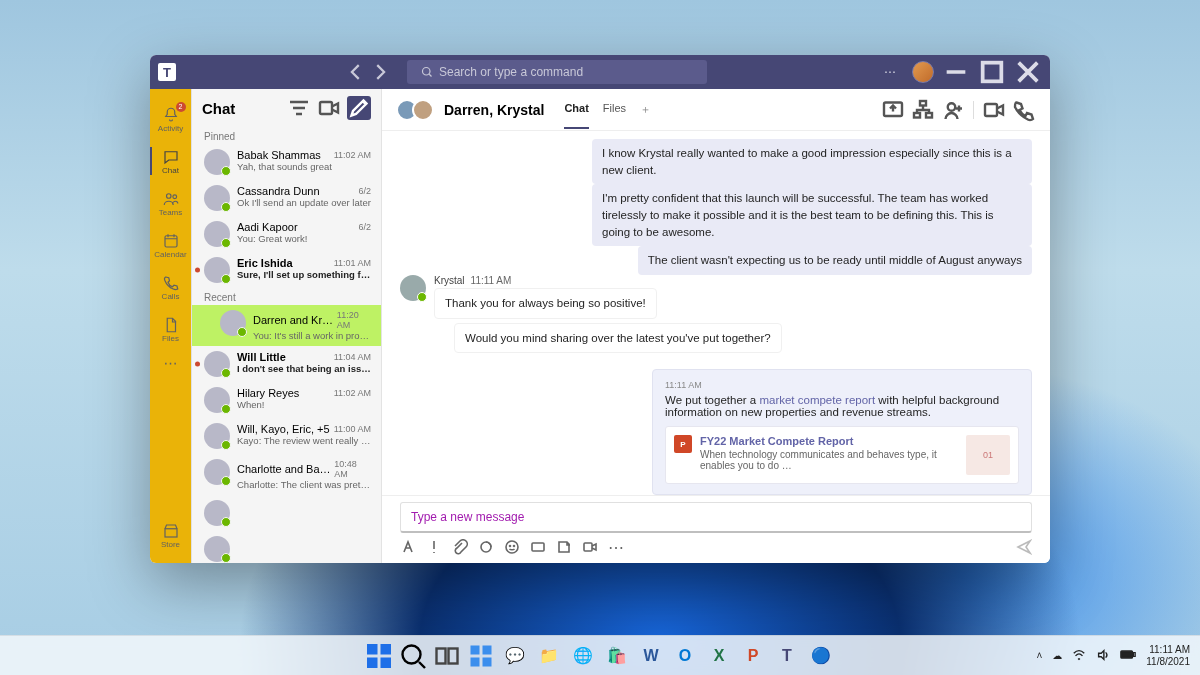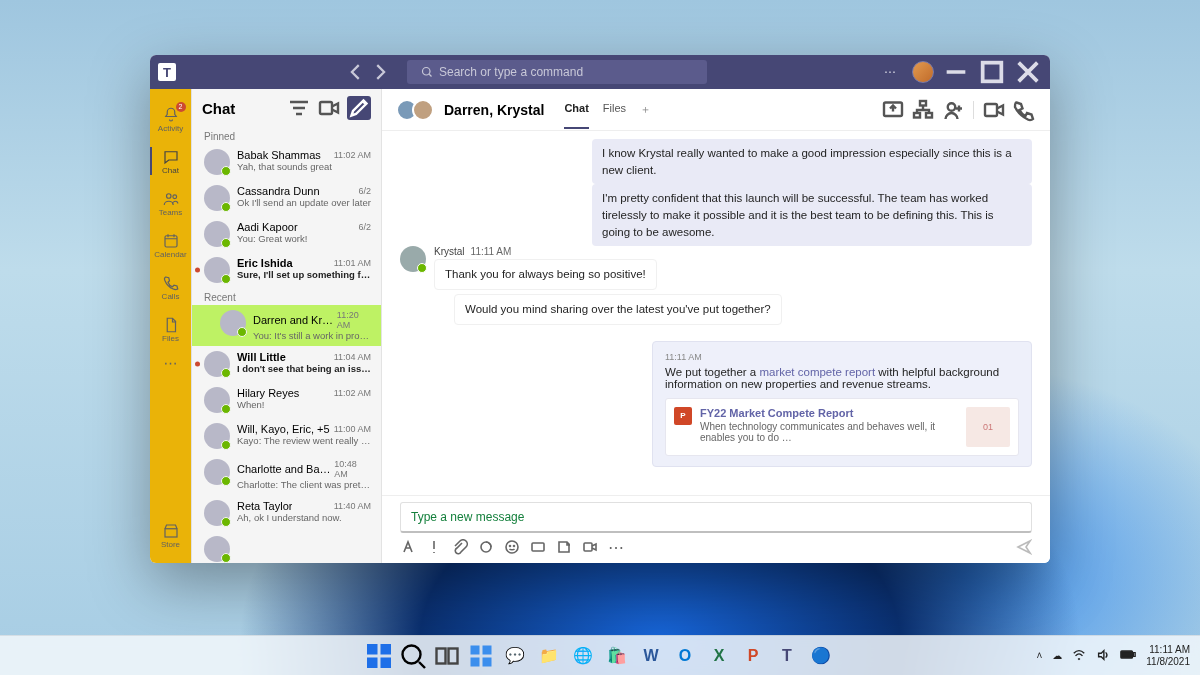--- a/index.html
+++ b/index.html
@@ -103,21 +103,21 @@
   .card .cbody{font-size:11.5px;margin:4px 0 8px;}
   .card .clink{color:#6264a7;}
   .attach{background:#fff;border:1px solid #e6e6ef;border-radius:3px;padding:8px;display:flex;gap:8px;}
   .attach .fico{width:18px;height:18px;background:#d04727;border-radius:2px;color:#fff;font-size:8px;display:flex;align-items:center;justify-content:center;font-weight:700;flex-shrink:0;}
   .attach .ftxt{flex:1;font-size:10px;}
   .attach .ftitle{color:#6264a7;font-weight:600;font-size:11px;}
   .attach .fdesc{color:#666;margin-top:2px;}
   .attach .thumb{width:44px;height:40px;background:#f6e8e4;border-radius:2px;display:flex;align-items:center;justify-content:center;color:#c77;font-size:9px;}
 
   .composer{border-top:1px solid #eee;padding:6px 18px 8px;}
-  .composer .cin{border:1px solid #e0e0e0;border-bottom:2px solid #bfbfbf;border-radius:3px;padding:7px 10px;font-size:12px;color:#15803d;margin-bottom:6px;cursor:text;}
+  .composer .cin{border:1px solid #e0e0e0;border-bottom:2px solid #bfbfbf;border-radius:3px;padding:7px 10px;font-size:12px;color:#a21caf;margin-bottom:6px;cursor:text;}
   .composer .tools{display:flex;gap:10px;color:#666;align-items:center;}
   .composer .tools span{cursor:pointer;width:16px;height:16px;display:flex;align-items:center;justify-content:center;}
   .composer .tools .send{margin-left:auto;color:#bbb;}
 
   
   .taskbar{position:absolute;left:0;right:0;bottom:0;height:40px;background:rgba(243,248,252,.85);backdrop-filter:blur(8px);border-top:1px solid rgba(0,0,0,.08);display:flex;align-items:center;padding:0 10px;}
   .taskbar .center{position:absolute;left:50%;transform:translateX(-50%);display:flex;gap:4px;}
   .taskbar .tb{width:30px;height:30px;display:flex;align-items:center;justify-content:center;border-radius:3px;cursor:pointer;font-size:16px;}
   .taskbar .tray{margin-left:auto;display:flex;align-items:center;gap:10px;font-size:10px;color:#222;}
   .taskbar .clock{text-align:right;line-height:1.15;}
@@ -336,27 +336,20 @@
             <div class="ctxt">
               <div class="l1">
                 <span class="name">Charlotte and Babak</span>
                 <span class="time">10:48 AM</span>
               </div>
               <div class="preview">Charlotte: The client was pretty happy with…</div>
             </div>
           </div>
         <div class="citem">
             <div class="cava"></div>
-            <div class="ctxt">
-              <div class="l1">
-                <span class="name">Reta Taylor</span>
-                <span class="time">11:40 AM</span>
-              </div>
-              <div class="preview">Ah, ok I understand now.</div>
-            </div>
           </div>
         <div class="citem">
             <div class="cava"></div>
           </div>
 
       </div>
     </div>
 
     <div class="convo">
       <div class="chead">
@@ -407,20 +400,23 @@
         </div>
       </div>
 
       <div class="messages">
         <div class="mrow me">
             <div class="bubble">I know Krystal really wanted to make a good impression especially since this is a new client.</div>
           </div>
         <div class="mrow me">
             <div class="bubble">I'm pretty confident that this launch will be successful. The team has worked tirelessly to make it possible and it is the best team to be defining this. This is going to be awesome.</div>
           </div>
+        <div class="mrow me">
+            <div class="bubble">The client wasn't expecting us to be ready until middle of August anyways</div>
+          </div>
 
         <div class="mgroup">
           <div class="mava"></div>
           <div class="mgbody">
             <div class="mhdr"><span class="mname">Krystal</span><span>11:11 AM</span></div>
             <div class="mrow other">
                 <div class="bubble">Thank you for always being so positive!</div>
               </div>
             <div class="mrow other" style="margin-top:4px;padding-left:20px;">
                 <div class="bubble">Would you mind sharing over the latest you've put together?</div>
@@ -431,21 +427,21 @@
         <div class="mrow me">
           <div class="card">
             <div class="ctime">11:11 AM</div>
             <div class="cbody">
               <span>We put together a </span><span class="clink">market compete report</span><span> with helpful background information on new properties and revenue streams.</span>
             </div>
             <div class="attach">
               <div class="fico">P</div>
               <div class="ftxt">
                 <div class="ftitle">FY22 Market Compete Report</div>
-                <div class="fdesc">When technology communicates and behaves well, it enables you to do …</div>
+                <div class="fdesc">When technology communicates and behaves type, it enables you to do …</div>
 
               </div>
               <div class="thumb">01</div>
             </div>
           </div>
         </div>
 
       </div>
 
       <div class="composer">

